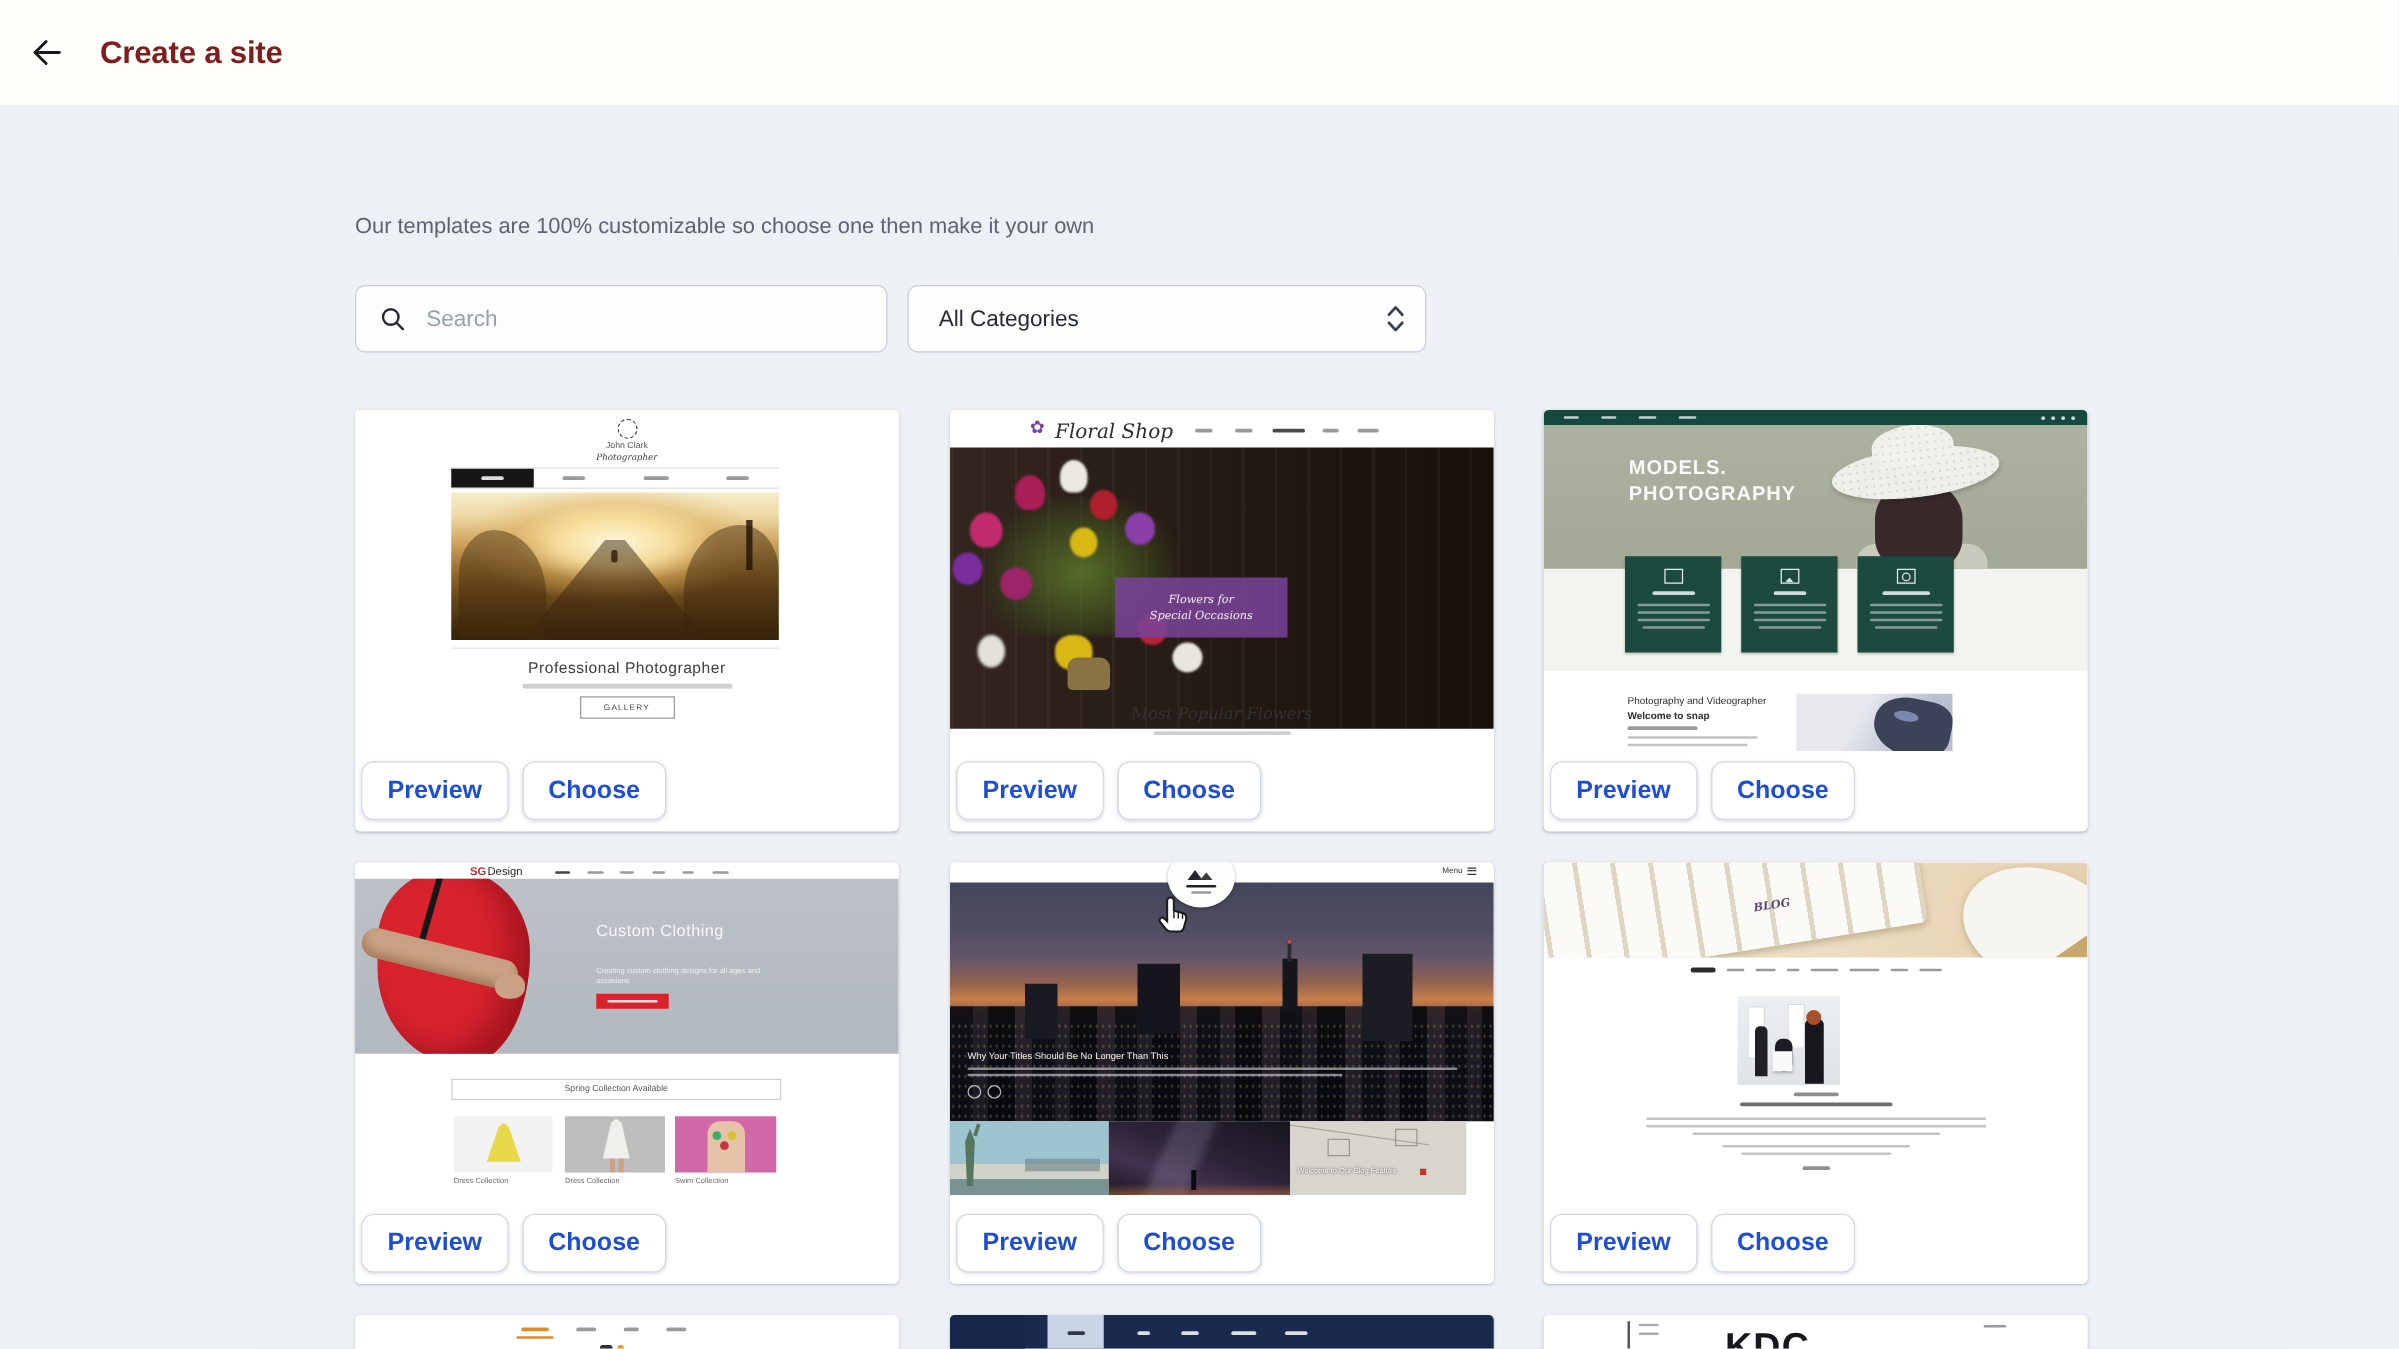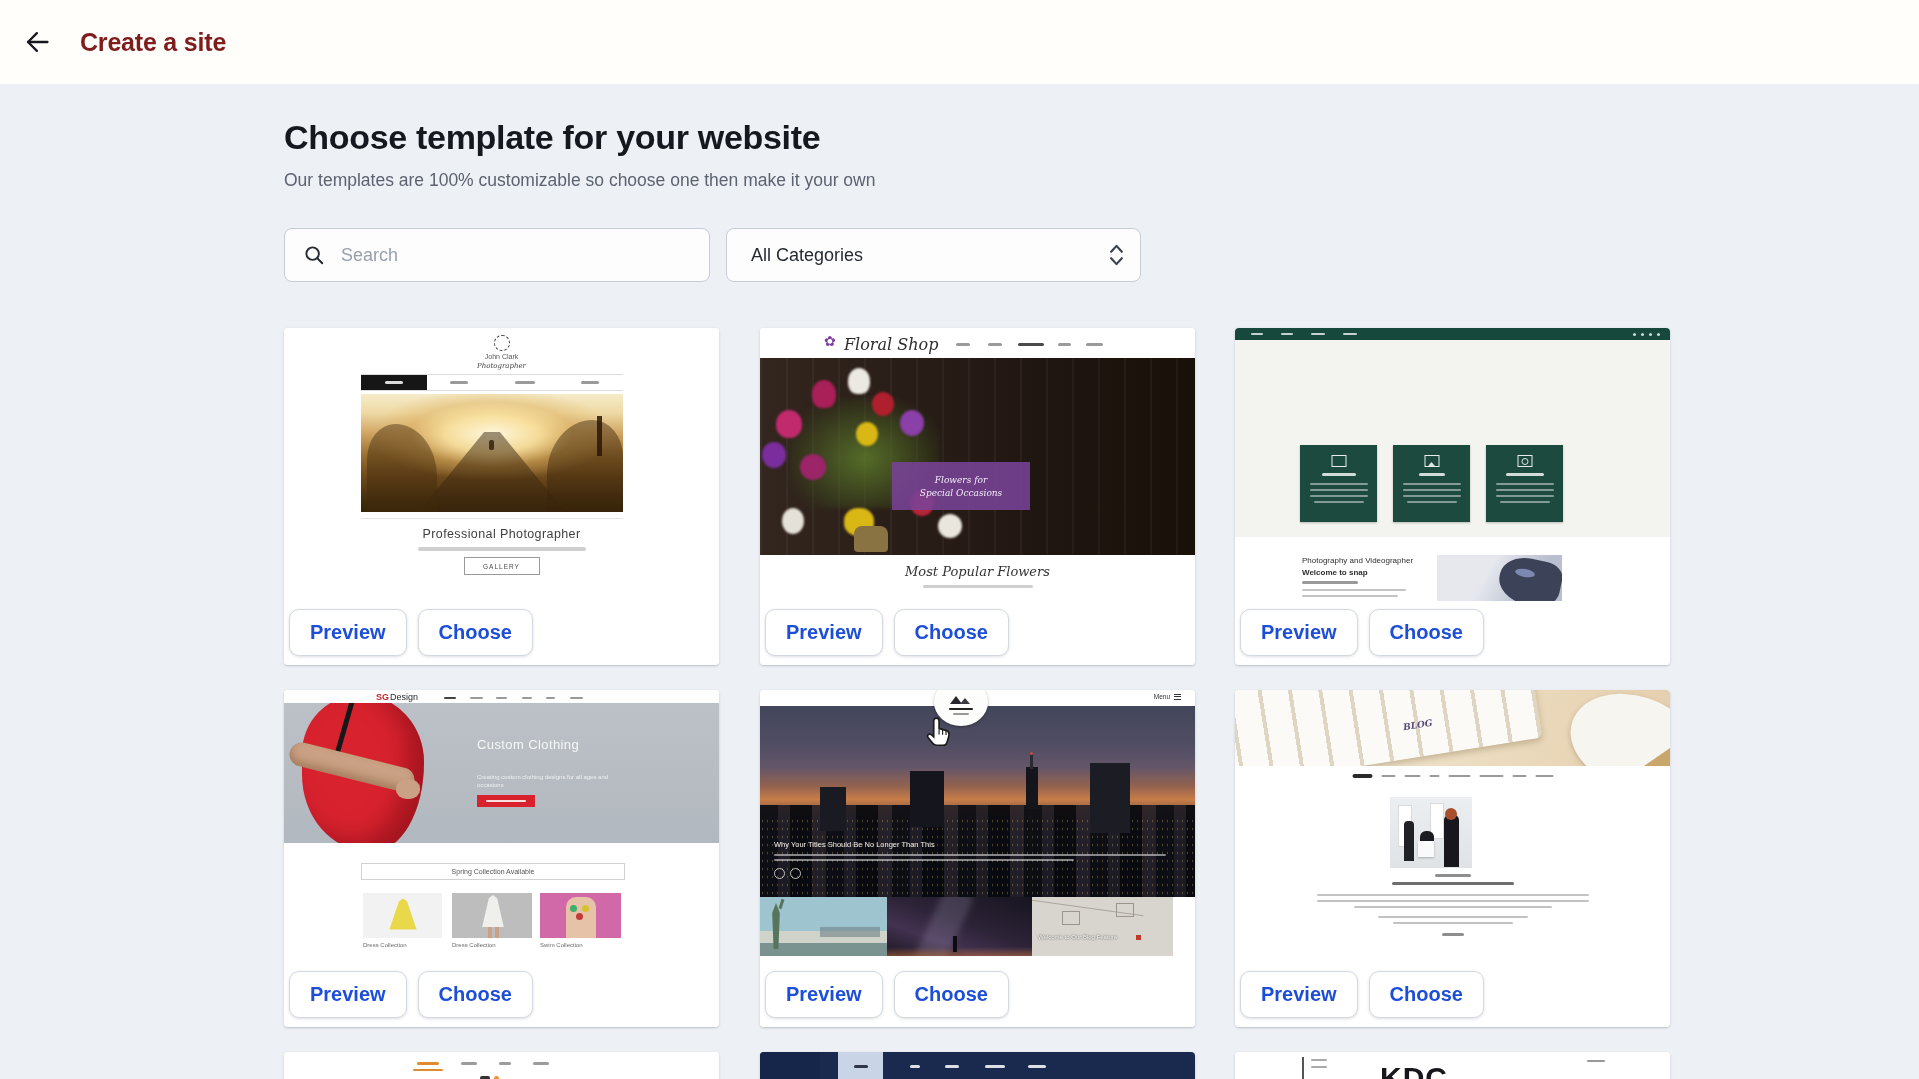--- a/index.html
+++ b/index.html
@@ -47,21 +47,20 @@
       <span style="display:flex;">
         <svg width="30" height="30" viewBox="0 0 34 34" fill="none" stroke="#15181e" stroke-width="2.6" stroke-linecap="round" stroke-linejoin="round">
           <path d="M18 7 L8 17 L18 27"></path>
             <path d="M8 17 H30"></path>
         </svg>
       </span>
     </button>
     <span class="title">Create a site</span>
   </div>
 
-  <div class="h1">Choose template for your website</div>
   <div class="sub">Our templates are 100% customizable so choose one then make it your own</div>
 
   <div class="search">
     <span style="display:flex;">
       <svg width="22" height="22" viewBox="0 0 24 24">
           <circle cx="10.5" cy="10.5" r="6.8" fill="none" stroke="#262b33" stroke-width="2.1"></circle>
           <line x1="15.6" y1="15.6" x2="21" y2="21" stroke="#262b33" stroke-width="2.1" stroke-linecap="round"></line>
         </svg>
     </span>
     <input type="text" placeholder="Search" style="">
@@ -118,21 +117,21 @@
 
   <div class="card" style="left:760px;top:328px;">
     <div class="pv">
       <span class="abs" style="left:64px;top:5px;font-size:14px;color:#7c3fa0;">✿</span>
       <span class="abs serif-it" style="left:84px;top:7px;font-size:16px;color:#2e2e2e;">Floral Shop</span>
       <div class="bar" style="left:196px;top:15px;width:14px;height:2.5px;"></div>
       <div class="bar" style="left:228px;top:15px;width:14px;height:2.5px;"></div>
       <div class="bar" style="left:258px;top:15px;width:26px;height:2.5px;background:#4a4a4a;"></div>
       <div class="bar" style="left:298px;top:15px;width:13px;height:2.5px;"></div>
       <div class="bar" style="left:326px;top:15px;width:17px;height:2.5px;"></div>
-      <div class="abs" style="left:0;top:30px;width:435px;height:197px;overflow:hidden;
+      <div class="abs" style="left:0;top:30px;width:435px;height:225px;overflow:hidden;
            background:repeating-linear-gradient(90deg, rgba(255,255,255,.04) 0 2px, rgba(0,0,0,0) 2px 26px),
            linear-gradient(90deg,#33261f 0%,#2a1e18 30%,#201611 65%,#191009 100%);">
         <div class="abs" style="left:30px;top:40px;width:150px;height:110px;background:radial-gradient(ellipse at 50% 55%, rgba(96,128,44,.8), rgba(60,88,28,.25) 65%, rgba(0,0,0,0) 80%);filter:blur(2px);"></div>
         <div class="abs" style="left:16px;top:52px;width:26px;height:28px;background:#c12a6d;border-radius:50% 50% 45% 45%;filter:blur(1px);"></div>
         <div class="abs" style="left:2px;top:84px;width:24px;height:26px;background:#7b2d9e;border-radius:50%;filter:blur(1px);"></div>
         <div class="abs" style="left:52px;top:22px;width:24px;height:28px;background:#a91f58;border-radius:50% 50% 40% 40%;filter:blur(1px);"></div>
         <div class="abs" style="left:88px;top:10px;width:22px;height:26px;background:#ece9e2;border-radius:50% 50% 40% 40%;filter:blur(1px);"></div>
         <div class="abs" style="left:112px;top:34px;width:22px;height:24px;background:#b01f2e;border-radius:50%;filter:blur(1px);"></div>
         <div class="abs" style="left:140px;top:52px;width:24px;height:26px;background:#8b3fa8;border-radius:50%;filter:blur(1px);"></div>
         <div class="abs" style="left:96px;top:64px;width:22px;height:24px;background:#d9b715;border-radius:50%;filter:blur(1px);"></div>
@@ -161,20 +160,30 @@
       <div class="abs" style="left:0;top:0;width:435px;height:12px;background:#17483c;">
         <div class="bar" style="left:16px;top:5px;width:12px;height:2px;background:rgba(255,255,255,.75);"></div>
         <div class="bar" style="left:46px;top:5px;width:12px;height:2px;background:rgba(255,255,255,.75);"></div>
         <div class="bar" style="left:76px;top:5px;width:14px;height:2px;background:rgba(255,255,255,.75);"></div>
         <div class="bar" style="left:108px;top:5px;width:14px;height:2px;background:rgba(255,255,255,.75);"></div>
         <div class="bar" style="left:398px;top:5px;width:3px;height:3px;border-radius:50%;background:rgba(255,255,255,.8);"></div>
         <div class="bar" style="left:406px;top:5px;width:3px;height:3px;border-radius:50%;background:rgba(255,255,255,.8);"></div>
         <div class="bar" style="left:414px;top:5px;width:3px;height:3px;border-radius:50%;background:rgba(255,255,255,.8);"></div>
         <div class="bar" style="left:422px;top:5px;width:3px;height:3px;border-radius:50%;background:rgba(255,255,255,.8);"></div>
       </div>
+      <div class="abs" style="left:0;top:12px;width:435px;height:115px;overflow:hidden;background:linear-gradient(180deg,#adb1a1,#a4a897);">
+        <div class="abs" style="left:68px;top:24px;font-size:16px;font-weight:700;color:#fafaf7;letter-spacing:.8px;line-height:21px;">
+          <div>MODELS.</div>
+          <div>PHOTOGRAPHY</div>
+        </div>
+        <div class="abs" style="left:250px;top:95px;width:105px;height:32px;background:#c9cabd;border-radius:16px 16px 0 0;"></div>
+        <div class="abs" style="left:265px;top:46px;width:70px;height:70px;background:#39292b;border-radius:42% 42% 36% 36%;"></div>
+        <div class="abs" style="left:230px;top:18px;width:135px;height:40px;background:radial-gradient(rgba(0,0,0,.12) 1px, transparent 1.2px) 0 0/6px 6px,#efefe9;border-radius:50%;transform:rotate(-7deg);box-shadow:0 2px 4px rgba(0,0,0,.18);"></div>
+        <div class="abs" style="left:262px;top:0px;width:66px;height:34px;background:radial-gradient(rgba(0,0,0,.1) 1px, transparent 1.2px) 0 0/6px 6px,#f1f1eb;border-radius:50% 50% 40% 40%;transform:rotate(-6deg);"></div>
+      </div>
       <div class="abs" style="left:65px;top:117px;width:77px;height:77px;background:#1d4a3e;box-shadow:0 1px 2px rgba(0,0,0,.25);">
         <div class="abs" style="left:50%;top:10px;transform:translateX(-50%);width:13px;height:10px;border:1px solid rgba(255,255,255,.9);"></div>
         <div class="bar ctr" style="top:28px;width:34px;height:2.5px;background:rgba(255,255,255,.8);"></div>
         <div class="bar ctr" style="top:38px;width:58px;height:1.8px;background:rgba(255,255,255,.45);"></div>
         <div class="bar ctr" style="top:44px;width:58px;height:1.8px;background:rgba(255,255,255,.45);"></div>
         <div class="bar ctr" style="top:50px;width:58px;height:1.8px;background:rgba(255,255,255,.45);"></div>
         <div class="bar ctr" style="top:56px;width:50px;height:1.8px;background:rgba(255,255,255,.45);"></div>
       </div>
       <div class="abs" style="left:158px;top:117px;width:77px;height:77px;background:#1d4a3e;box-shadow:0 1px 2px rgba(0,0,0,.25);">
         <div class="abs" style="left:50%;top:10px;transform:translateX(-50%);width:13px;height:10px;border:1px solid rgba(255,255,255,.9);display:flex;align-items:flex-end;justify-content:center;">

